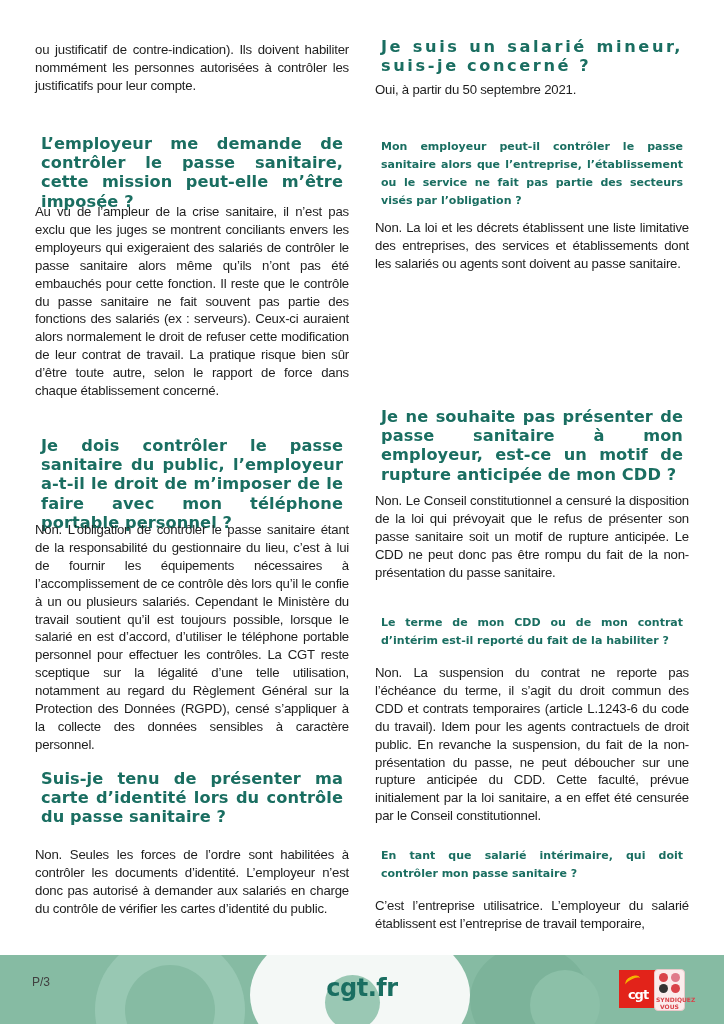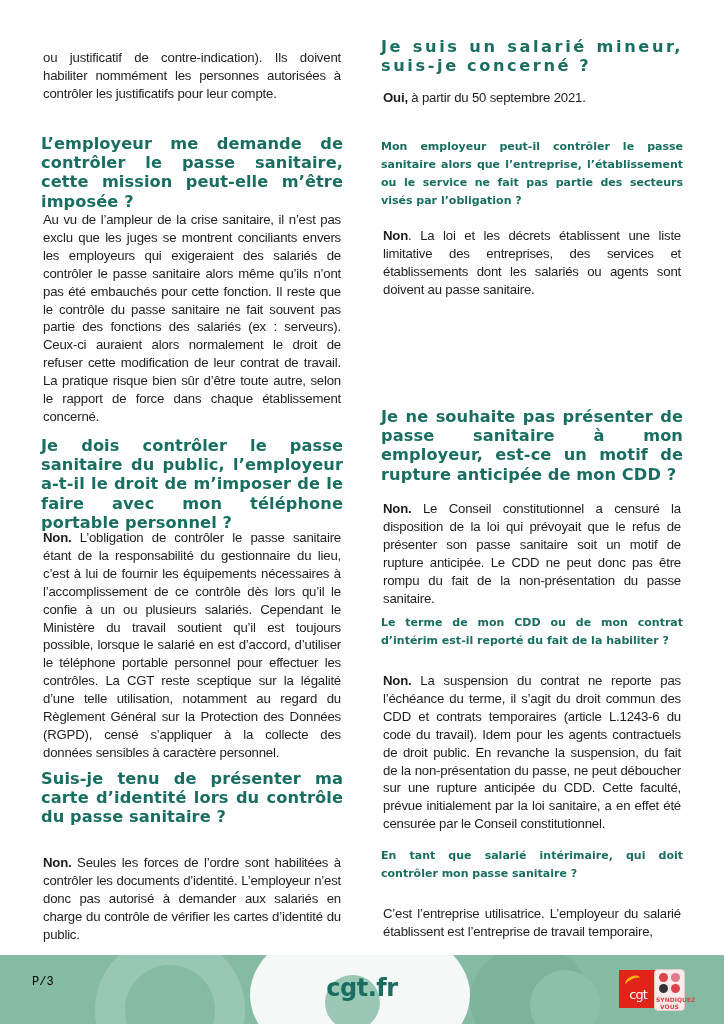--- a/index.html
+++ b/index.html
@@ -13,43 +13,43 @@
   .col.right { left: 375px; }
   .block { position: absolute; left: 0; width: 314px; }
   h2 {
     margin: 6px; color: #1a6e61; font-weight: bold;
     font-family: "DejaVu Sans", sans-serif;
     text-align: justify; text-align-last: left;
   }
   h2.lg { font-size: 16.2px; line-height: 19.2px; letter-spacing: 0.1px; }
   h2.sm { font-size: 11px; line-height: 18px; }
   p {
-    margin: 8px; font-size: 12.1px; line-height: 17.9px;
+    margin: 0; font-size: 12.1px; line-height: 17.9px;
     text-align: justify; text-align-last: left; letter-spacing: -0.2px;
     font-family: "Liberation Sans", sans-serif; font-size: 13.2px;
   }
-  p b { font-weight: bold; }
+  p b { font-weight: normal; }
   .footer {
     position: absolute; left: 0; top: 955px; width: 724px; height: 69px;
     background: #86bba3; overflow: hidden;
   }
   .gear { position: absolute; border-radius: 50%; }
   .pagenum {
-    position: absolute; left: 32px; top: 20px; color: #000000;
-    font-family: Liberation Mono, monospace; font-size: 12px;
+    position: absolute; left: 32px; top: 20px; color: #404040;
+    font-family: Liberation Sans, sans-serif; font-size: 12px;
   }
   .site {
     position: absolute; left: 0; width: 724px; top: 19px; text-align: center;
     color: #1a6e61; font-family: "DejaVu Sans", sans-serif; font-weight: bold; font-size: 24px;
     letter-spacing: -0.5px;
   }
   .logo-cgt {
     position: absolute; left: 619px; top: 15px; width: 38px; height: 38px;
     background: #e2231a; color: #fff; font-family: "DejaVu Sans", sans-serif;
-    font-weight: normal; font-size: 13px; text-align: center; line-height: 50px; letter-spacing: -1px;
+    font-weight: bold; font-size: 13px; text-align: center; line-height: 50px; letter-spacing: -1px;
   }
   .logo-cgt .swoosh { position: absolute; left: 6px; top: 6px; width: 16px; height: 8px;
     border-top: 3px solid #f5b400; border-radius: 50% 50% 0 0; transform: rotate(-25deg); }
   .logo-synd {
     position: absolute; left: 654px; top: 14px; width: 29px; height: 40px;
     background: #fbecec; border-radius: 4px; border: 1px solid #e8c9c9;
   }
   .logo-synd .face { position: absolute; width: 9px; height: 9px; border-radius: 50%; background: #d9434a; }
   .logo-synd .txt { position: absolute; left: 1px; width: 27px; top: 26px; text-align: center;
     font-family: "DejaVu Sans", sans-serif; font-weight: bold; font-size: 6px; color: #d9434a; line-height: 7px; }

